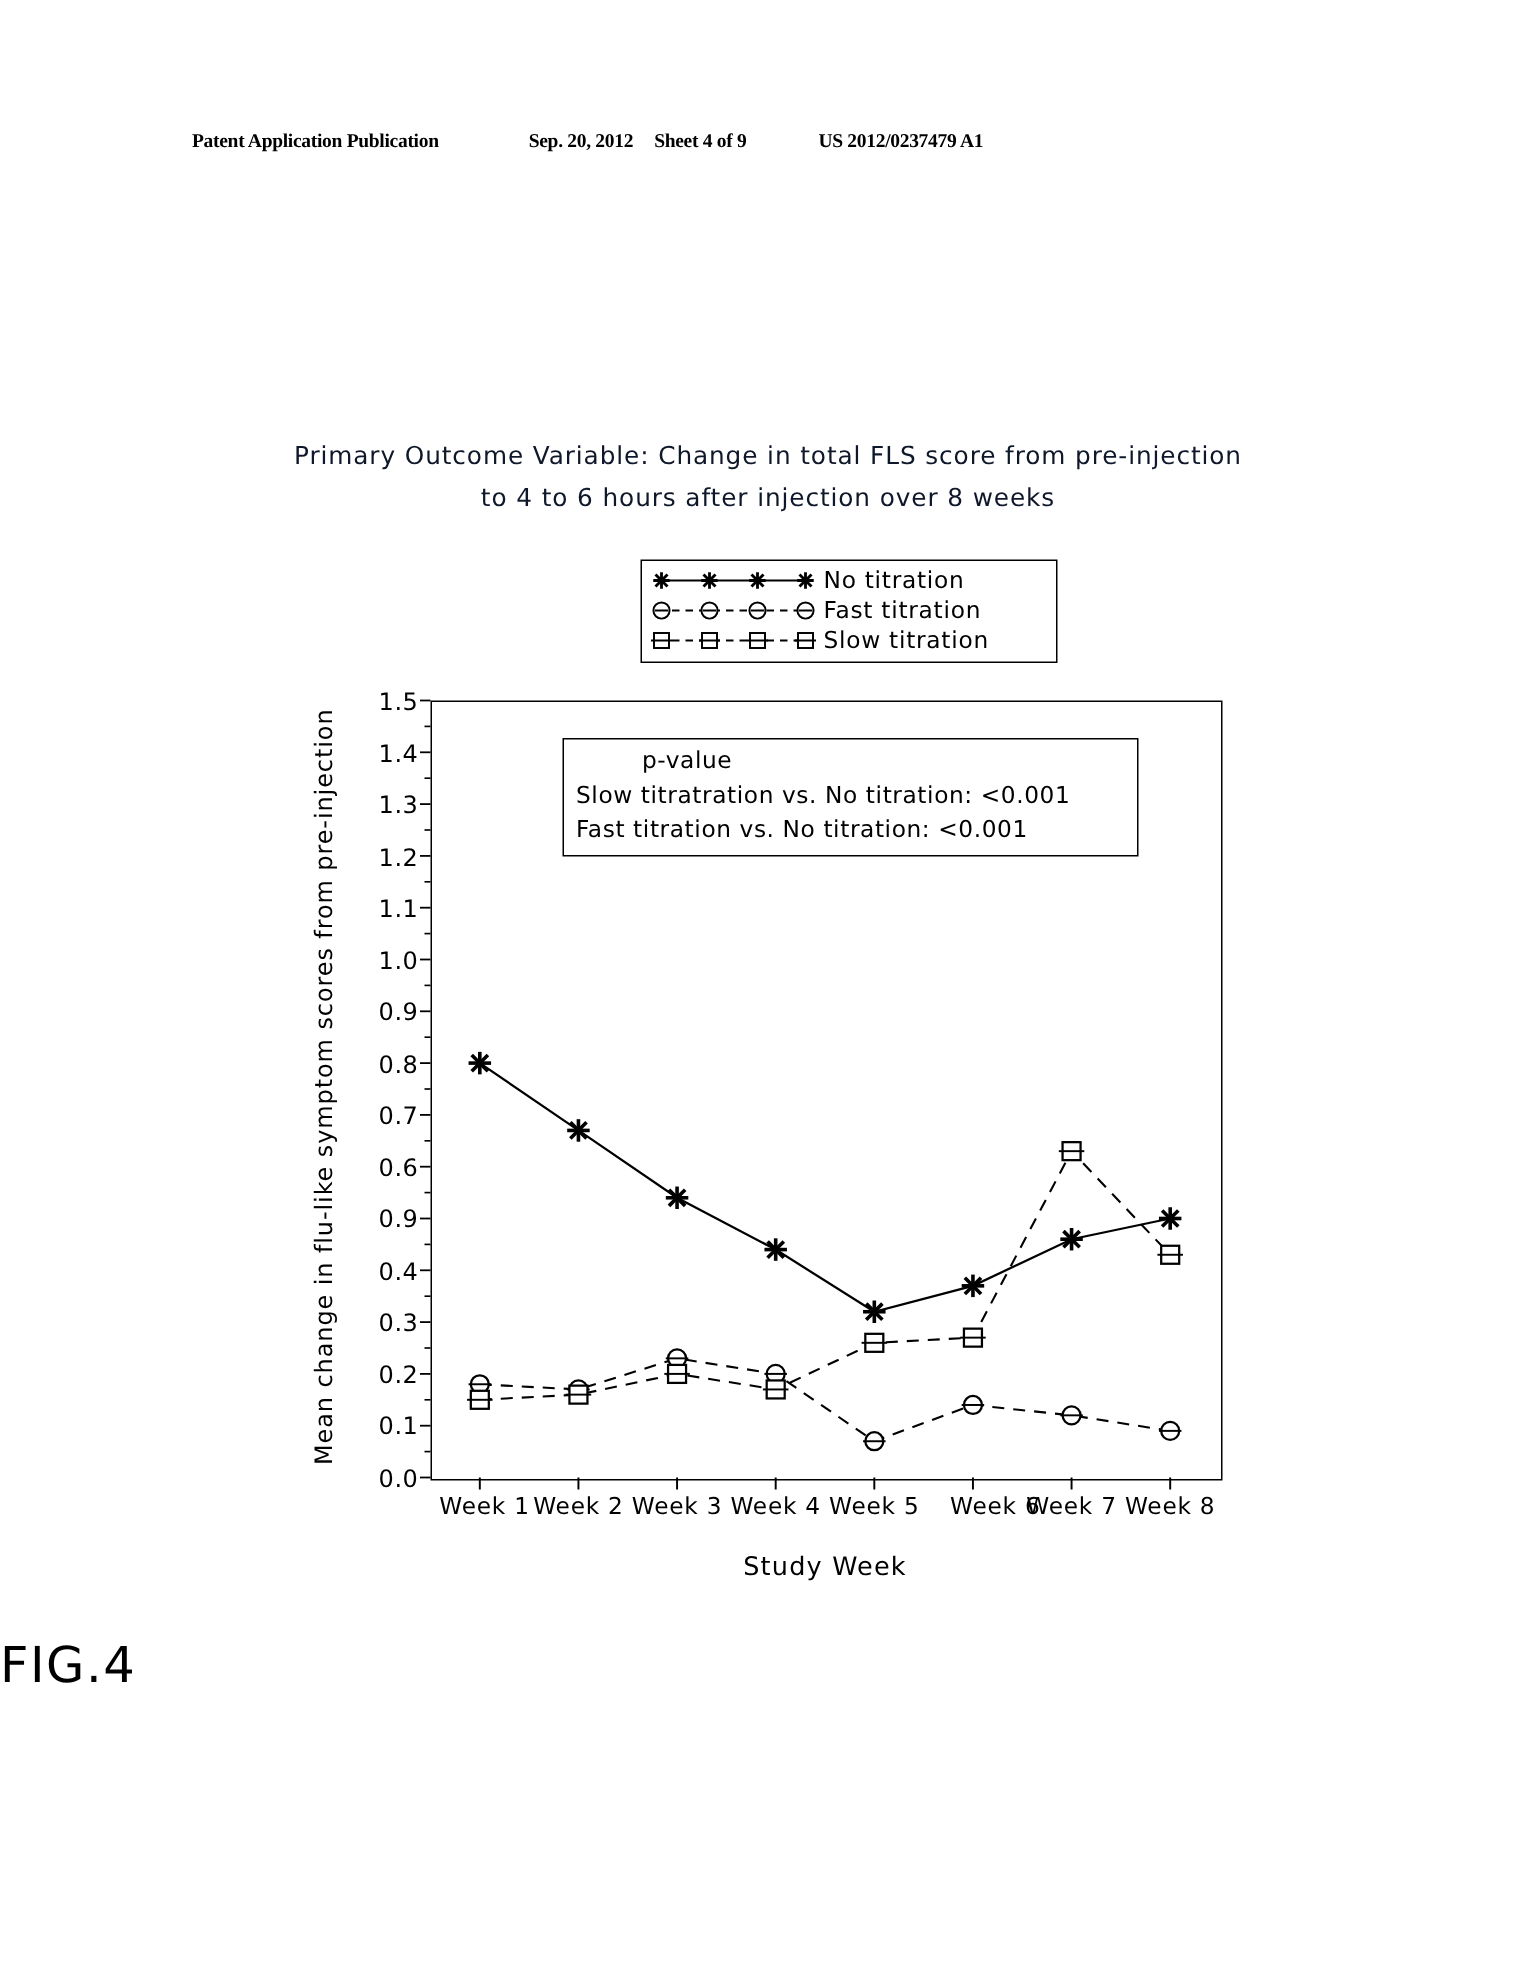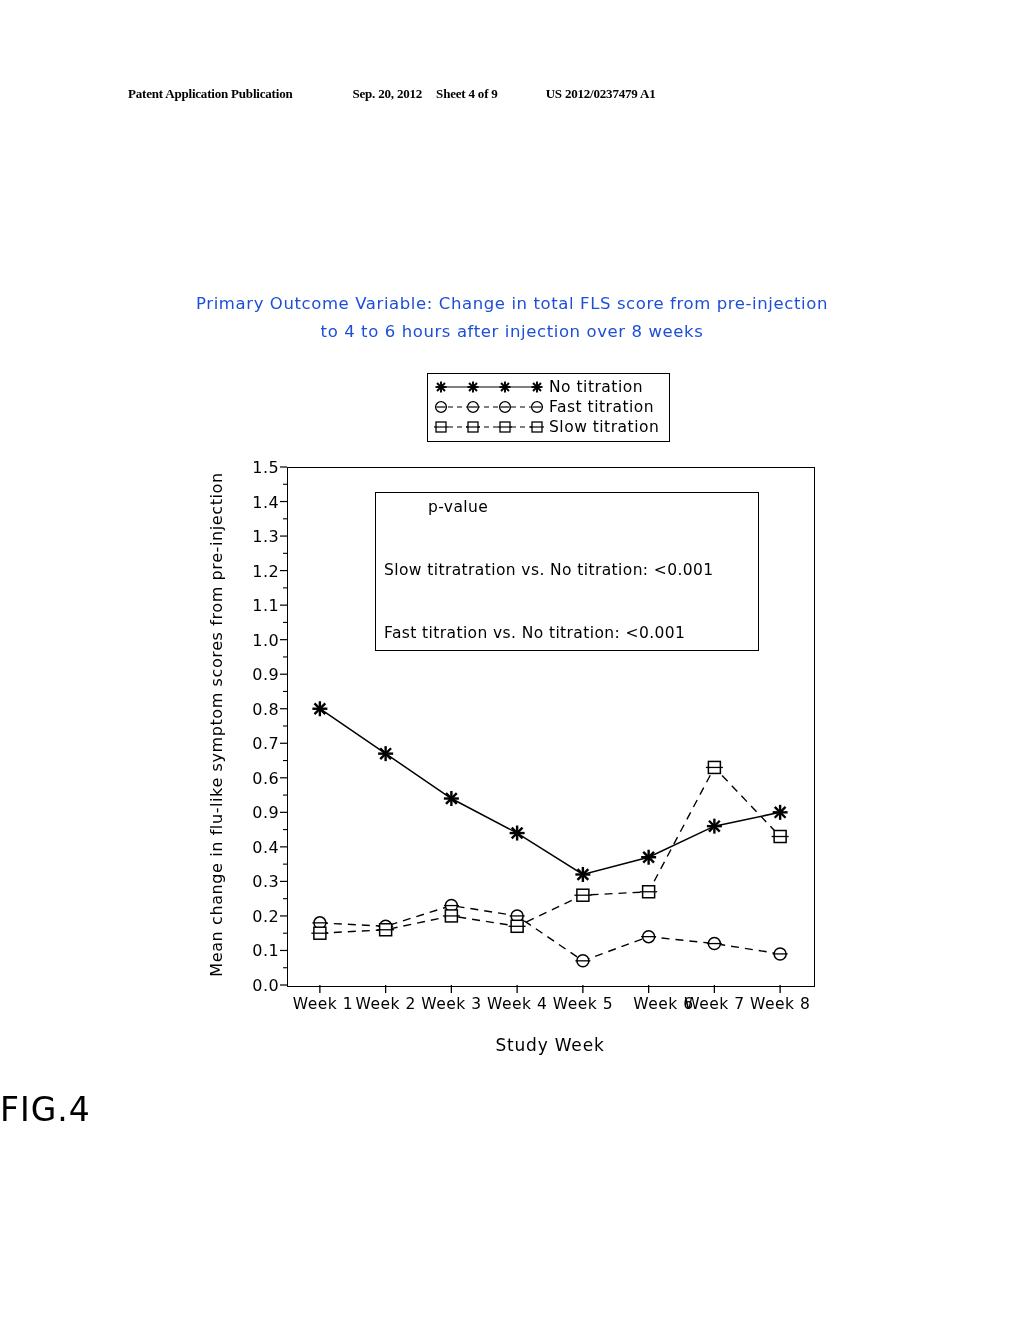--- a/index.html
+++ b/index.html
@@ -55,30 +55,30 @@
   #chart-title {
     position: absolute;
     top: 10px;
     left: 0;
     width: 1024px;
     text-align: center;
     font-family: "DejaVu Sans", sans-serif;
     font-size: 16.5px;
     line-height: 28px;
     letter-spacing: 0.6px;
-    color: #1d4ed8;
+    color: #0f172a;
   }
   #chart-title .tline { display: block; }
 
   
   #legend {
     position: absolute;
     top: 93px;
     left: 427px;
-    width: 243px;
+    width: 278px;
     border: 1.3px solid #000;
     padding: 3px 5px 4px 5px;
     box-sizing: border-box;
     background: #fff;
   }
   .legend-row {
     display: flex;
     align-items: center;
     height: 20px;
   }
@@ -128,21 +128,21 @@
     box-sizing: border-box;
     font-family: "DejaVu Sans", sans-serif;
     font-size: 15.5px;
     line-height: 23px;
     letter-spacing: 0.4px;
   }
   #pvalue-box .pv-head {
     display: block;
     padding-left: 44px;
   }
-  #pvalue-box .pv-line { display: block; white-space: nowrap; margin-top: 40px; }
+  #pvalue-box .pv-line { display: block; white-space: nowrap; }
 
   
   .ytick-label {
     position: absolute;
     right: 0;
     width: 48px;
     text-align: right;
     font-family: "DejaVu Sans", sans-serif;
     font-size: 16px;
     letter-spacing: 0.4px;

